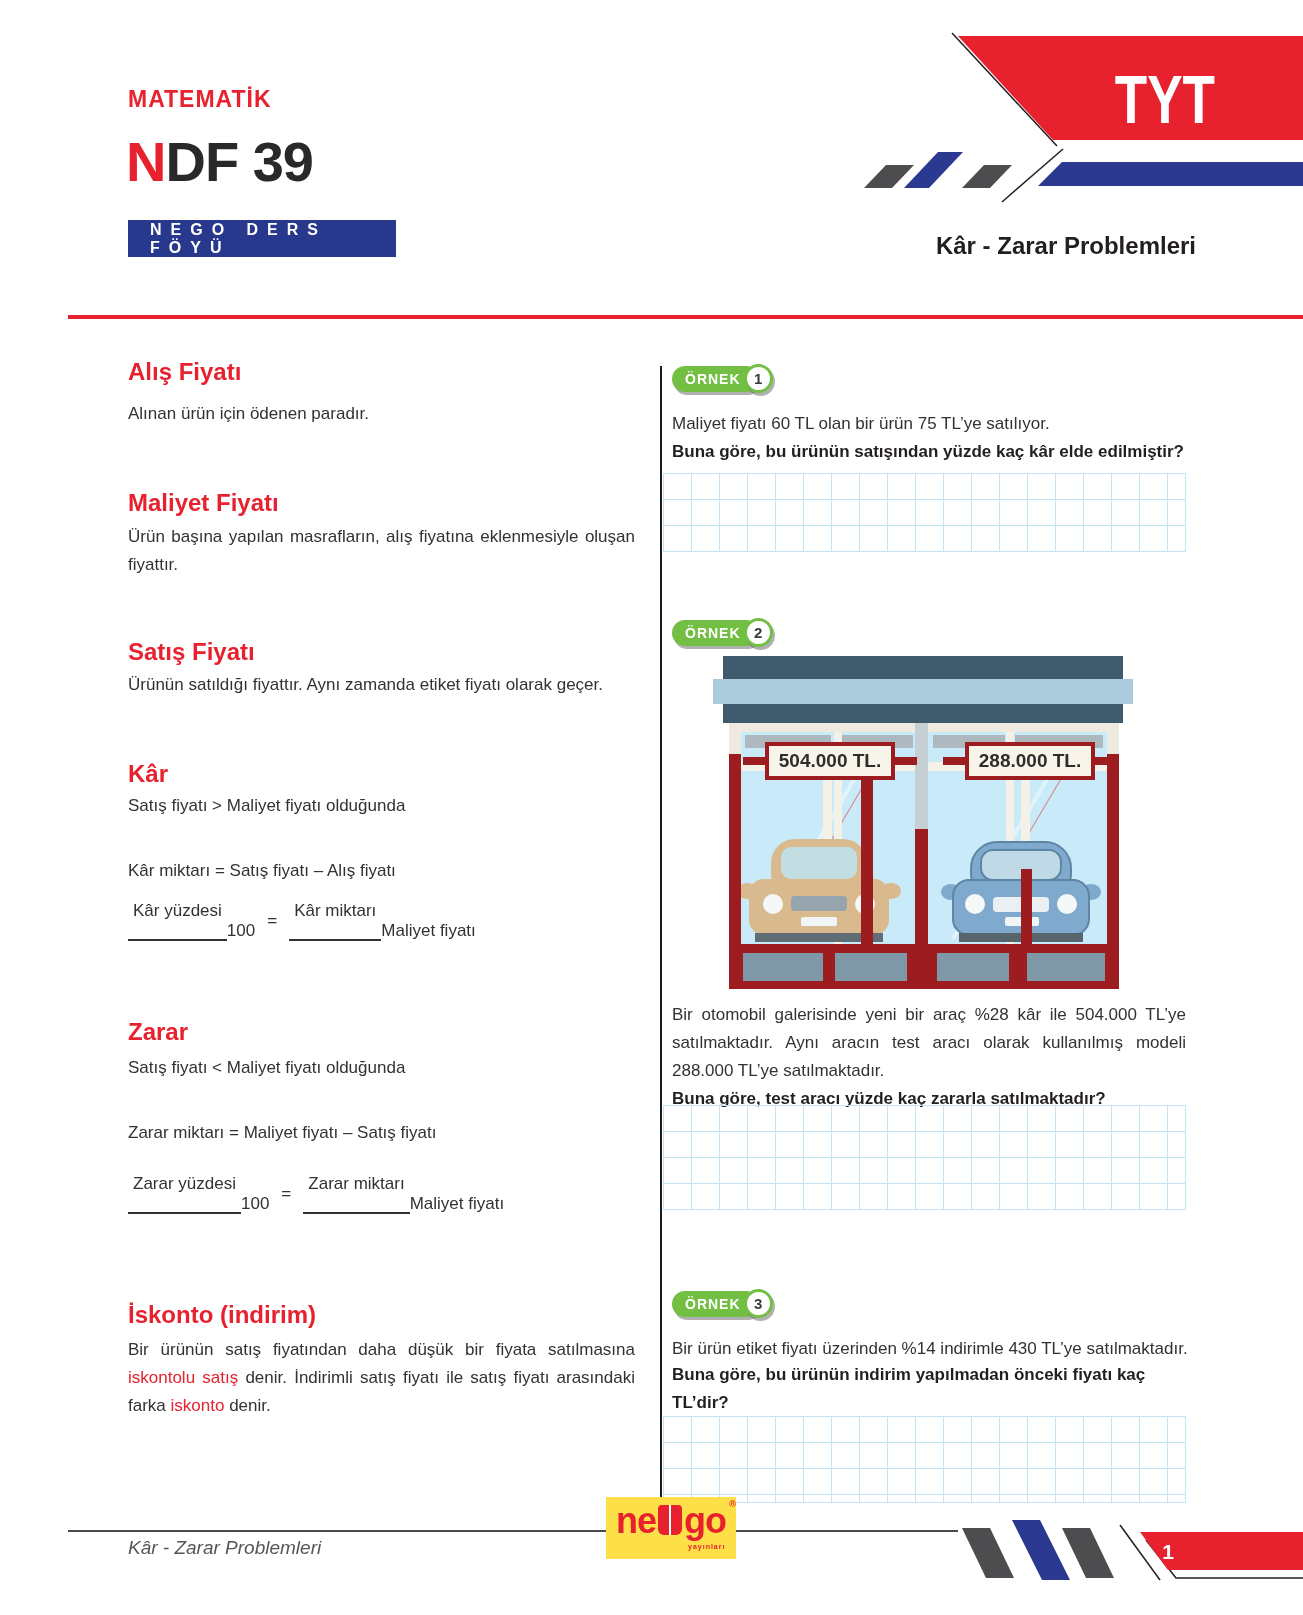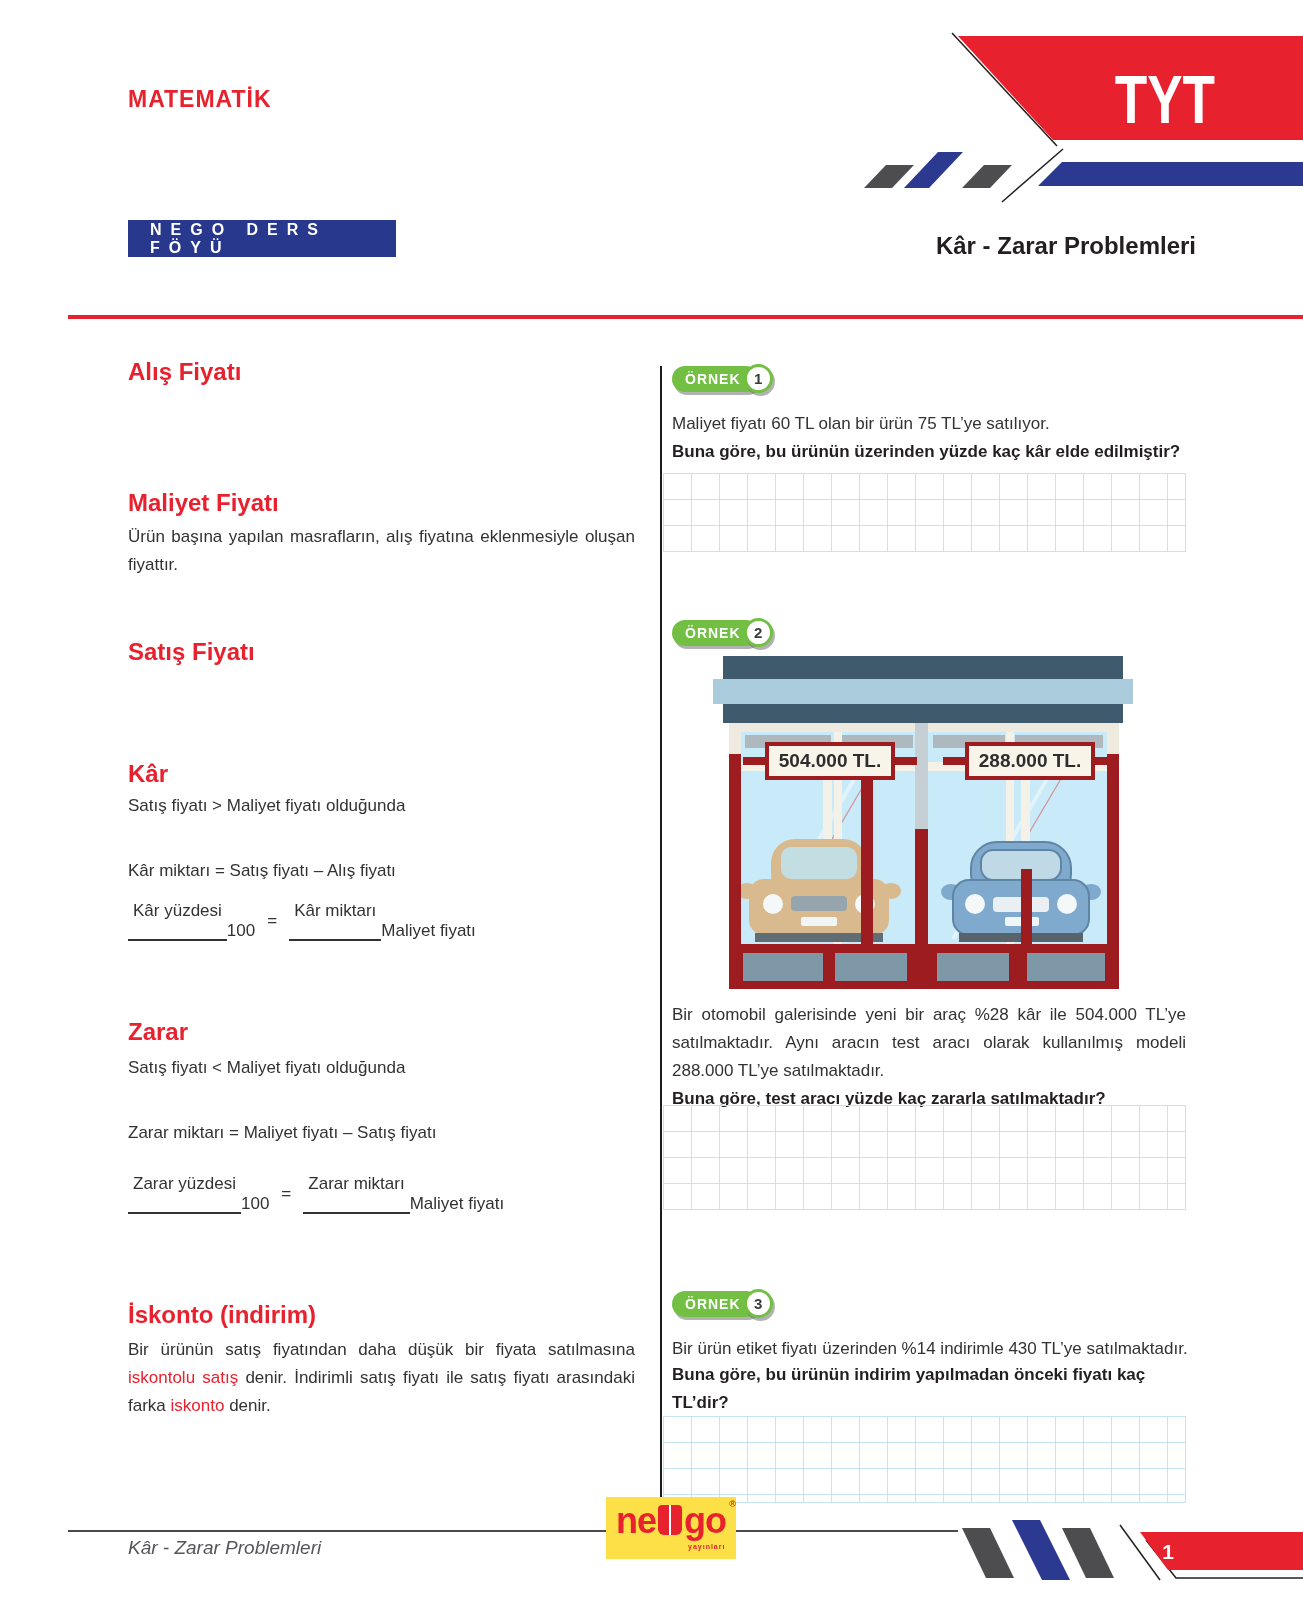--- a/index.html
+++ b/index.html
@@ -64,44 +64,47 @@
   .nego-reg { position:absolute; top:-4px; right:-10px; font-size:9px; color:#E8212E; font-weight:bold; }
   .nego-sub { position:absolute; left:4px; bottom:-11px; font-size:7px; color:#E8212E; letter-spacing:1px; font-weight:bold; }
 </style>
 </head>
 <body>
 
 <div class="page">
 
   <div class="abs subject">MATEMATİK</div>
 
+  <div class="abs code"><span class="code-red">N</span><span>DF 39</span></div>
 
   <div class="abs series-box">NEGO DERS FÖYÜ</div>
 
   <svg class="abs" style="left:840px;top:30px" width="463" height="185" viewBox="0 0 463 185">
     <polyline points="112,3 217,116" stroke="#231F20" stroke-width="1.5" fill="none"></polyline>
     <polyline points="223,119 162,172" stroke="#231F20" stroke-width="1.5" fill="none"></polyline>
     <polygon points="118,6 463,6 463,110 213,110" fill="#E8212E"></polygon>
     <polygon points="222,132 463,132 463,156 198,156" fill="#2B3990"></polygon>
     <polygon points="46,135 74,135 52,158 24,158" fill="#4D4D4F"></polygon>
     <polygon points="98,122 123,122 89,158 64,158" fill="#2B3990"></polygon>
     <polygon points="144,135 172,135 150,158 122,158" fill="#4D4D4F"></polygon>
     <text transform="translate(375,93) scale(0.78,1)" text-anchor="end" font-size="68" font-weight="bold" fill="#ffffff" font-family="Liberation Sans, sans-serif">TYT</text>
   </svg>
 
   <div class="abs topic">Kâr - Zarar Problemleri</div>
   <div class="abs top-rule"></div>
   <div class="abs col-divider"></div>
 
   <h2 class="abs c-title" style="left:128px;top:358px">Alış Fiyatı</h2>
+  <p class="abs body-text" style="left:128px;top:400px;width:507px">Alınan ürün için ödenen paradır.</p>
 
   <h2 class="abs c-title" style="left:128px;top:489px">Maliyet Fiyatı</h2>
   <p class="abs body-text just" style="left:128px;top:523px;width:507px">Ürün başına yapılan masrafların, alış fiyatına eklenmesiyle oluşan fiyattır.</p>
 
   <h2 class="abs c-title" style="left:128px;top:638px">Satış Fiyatı</h2>
+  <p class="abs body-text" style="left:128px;top:671px;width:520px">Ürünün satıldığı fiyattır. Aynı zamanda etiket fiyatı olarak geçer.</p>
 
   <h2 class="abs c-title" style="left:128px;top:760px">Kâr</h2>
   <p class="abs body-text" style="left:128px;top:857px;width:507px">Kâr miktarı = Satış fiyatı – Alış fiyatı</p>
   <p class="abs body-text" style="left:128px;top:792px;width:507px">Satış fiyatı &gt; Maliyet fiyatı olduğunda</p>
   <div class="abs equation" style="left:128px;top:901px">
     <span class="frac">
       <span class="num">Kâr yüzdesi</span>
       <span class="den">100</span>
     </span>
     <span>=</span>
@@ -127,21 +130,21 @@
   </div>
 
   <h2 class="abs c-title" style="left:128px;top:1301px">İskonto (indirim)</h2>
   <p class="abs body-text just" style="left:128px;top:1336px;width:507px"><span>Bir ürünün satış fiyatından daha düşük bir fiyata satılmasına </span><span class="red-inline">iskontolu satış</span><span> denir. İndirimli satış fiyatı ile satış fiyatı arasındaki farka </span><span class="red-inline">iskonto</span><span> denir.</span></p>
 
   <div class="abs ornek" style="left:672px;top:364px">
     <span class="pill">ÖRNEK</span>
     <span class="num">1</span>
   </div>
   <p class="abs body-text nowrap" style="left:672px;top:410px">Maliyet fiyatı 60 TL olan bir ürün 75 TL’ye satılıyor.</p>
-  <p class="abs q-bold nowrap" style="left:672px;top:438px">Buna göre, bu ürünün üzerinden yüzde kaç kâr elde edilmiştir?</p>
+  <p class="abs q-bold nowrap" style="left:672px;top:438px">Buna göre, bu ürünün satışından yüzde kaç kâr elde edilmiştir?</p>
   <div class="abs work-grid" style="left:663px;top:473px;width:523px;height:79px"></div>
 
   <div class="abs ornek" style="left:672px;top:618px">
     <span class="pill">ÖRNEK</span>
     <span class="num">2</span>
   </div>
 
   <div class="abs illus" style="left:713px;top:654px">
     <svg width="420" height="335" viewBox="0 0 420 335">
       <rect x="10" y="2" width="400" height="23" fill="#3E5A6C"></rect>

